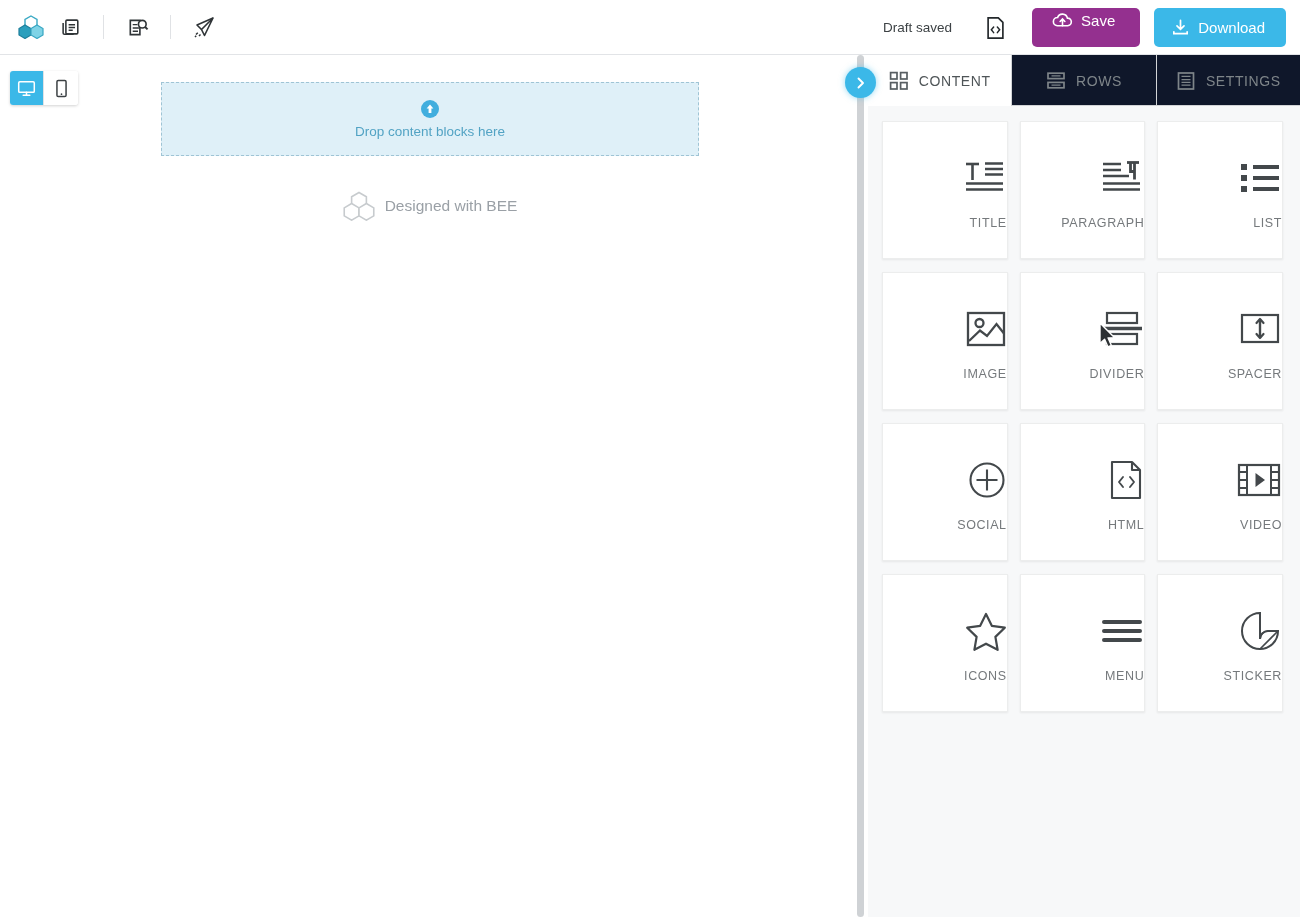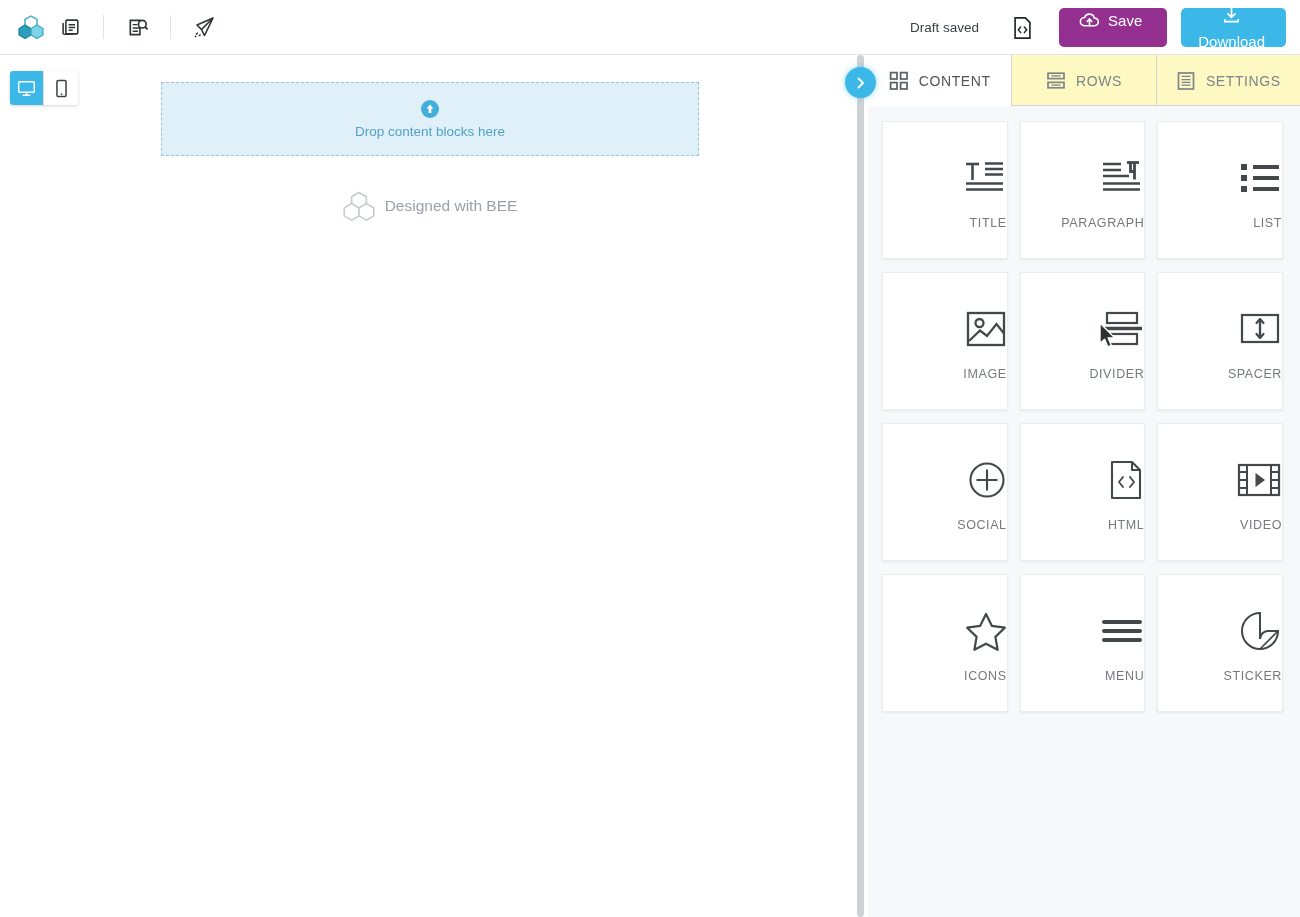--- a/index.html
+++ b/index.html
@@ -39,21 +39,21 @@
     width: 30px; height: 30px; display: flex; align-items: center; justify-content: center;
     cursor: pointer; color: #23282b; margin-right: 22px;
   }
   .btn {
     height: 39px; border-radius: 5px; border: none;
     display: flex; align-items: center; justify-content: center; gap: 8px;
     color: #ffffff; font-size: 15px; cursor: pointer;
     font-family: "Liberation Sans", sans-serif;
   }
   .btn-save { background: #94308f; padding: 0 25px 15px 20px; margin-right: 14px; }
-  .btn-download { background: #3bb8e8; padding: 0 21px 0 17px; flex-direction: column; }
+  .btn-download { background: #3bb8e8; padding: 0 21px 0 17px; }
 
   
   .canvas-wrap {
     position: absolute; top: 55px; left: 0;
     width: 856px; height: 862px;
     background: #ffffff;
     overflow: hidden;
   }
   .device-toggle {
     position: absolute; top: 16px; left: 10px;
@@ -108,21 +108,21 @@
   }
 
   
   .panel {
     position: absolute; top: 55px; left: 868px;
     width: 432px; height: 862px;
     background: #f7f8f9;
   }
   .tabs {
     display: flex; height: 51px; width: 432px;
-    background: #fef9c3;
+    background: #0f172a;
     border-bottom: 1px solid #d2d4d6;
   }
   .tab {
     flex: 1 1 0; height: 51px;
     display: flex; align-items: center; justify-content: center; gap: 10px;
     font-size: 14px; letter-spacing: .6px; color: #7e8589;
     cursor: pointer;
     border-right: 1px solid #d2d4d6;
   }
   .tab:last-child { border-right: none; }

